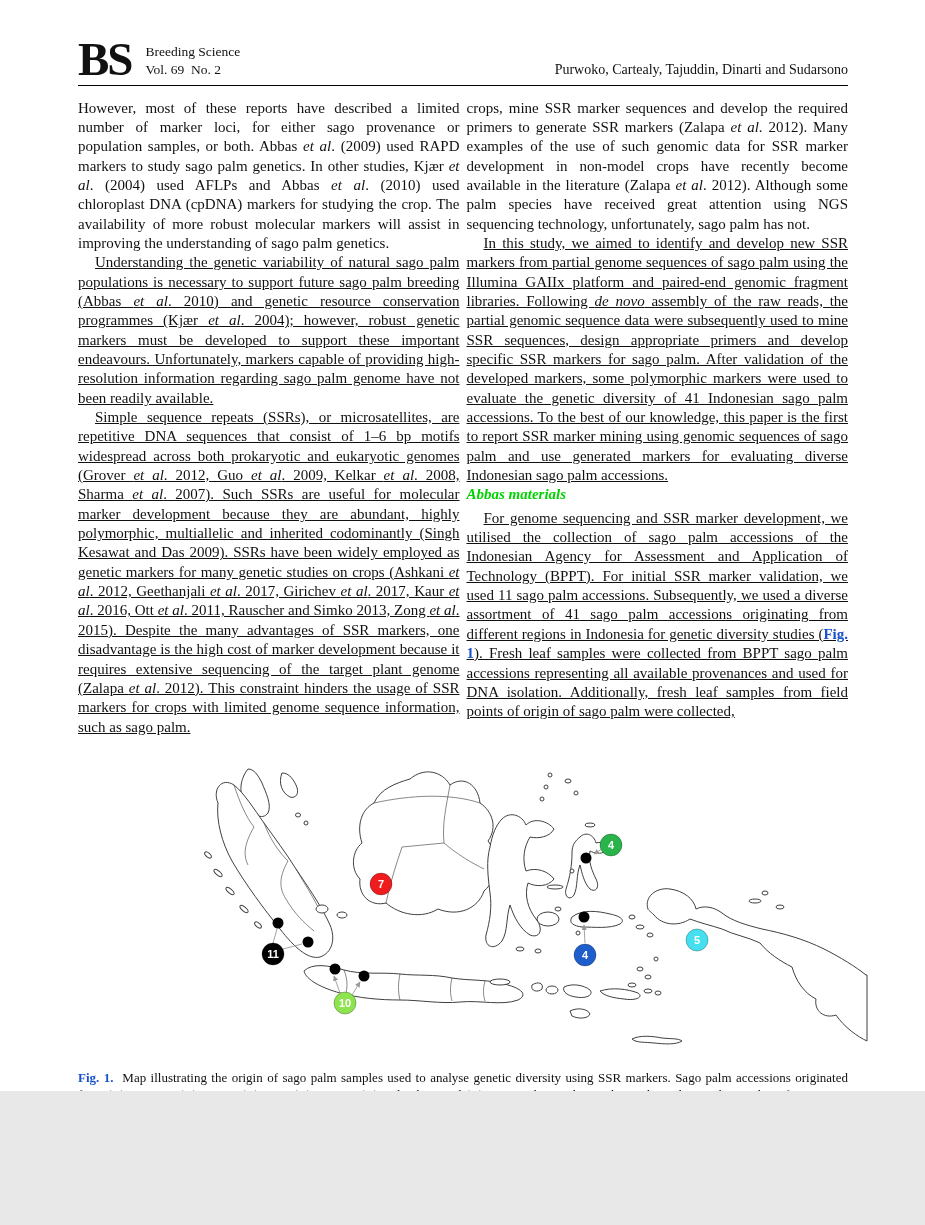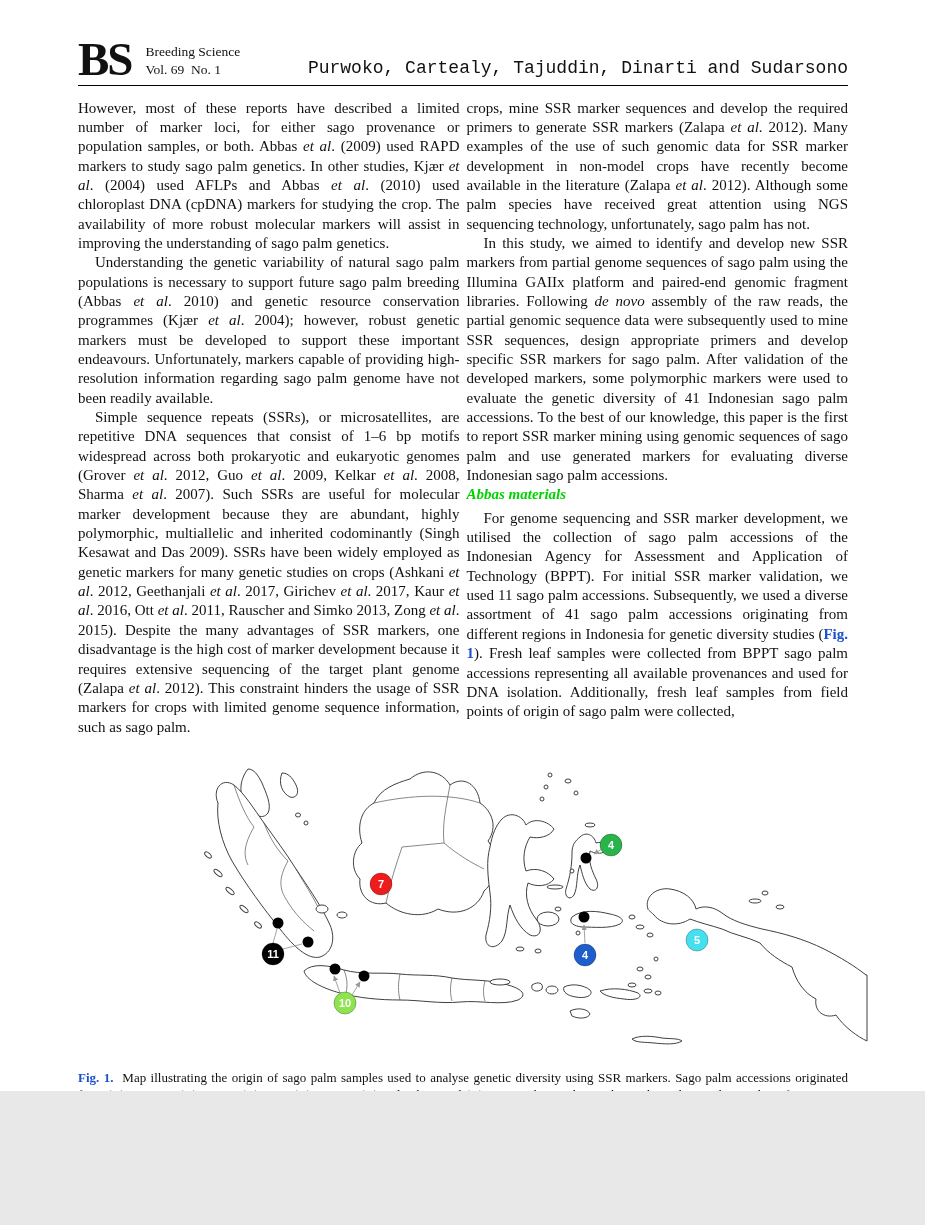--- a/index.html
+++ b/index.html
@@ -8,26 +8,26 @@
     box-sizing:border-box;padding:40px 77px 0 78px;position:relative;
     font-family:"Liberation Serif",serif;color:#111;
   }
   
   .hdr{display:flex;justify-content:space-between;align-items:flex-end;
        border-bottom:1.5px solid #000;padding-bottom:6px;}
   .hdr-left{display:flex;align-items:flex-start;}
   .logo{font-family:"Liberation Serif",serif;font-weight:bold;font-size:47px;line-height:.82;letter-spacing:-2px;}
   .jinfo{margin-left:14px;font-size:13.5px;line-height:1.3;padding-top:3px;}
   .vol{white-space:pre;}
-  .authors{font-size:18px;padding-bottom:1px;font-family:Liberation Mono, monospace;}
+  .authors{font-size:14px;padding-bottom:1px;}
   
   .cols{margin-top:13px;display:grid;grid-template-columns:1fr 1fr;column-gap:7px;
         font-size:15px;line-height:19.35px;text-align:justify;}
   .cols p{margin:0;}
-  .indent{text-indent:17px;}
+  .indent{text-indent:17px;text-decoration:underline;}
   .section-banner{background:#28e128;margin:9px 0 9px 0;padding:3px 0 4px 12px;
         font-weight:bold;font-size:15.5px;color:#000;text-shadow:1px 1px 0 #ffffff;text-align:left;}
   .subsection{color:#00d200;font-weight:bold;font-style:italic;font-size:15px;margin:0 0 4px 0;text-align:left;}
   
   .figure-wrap{margin-top:22px;margin-left:92px;width:700px;height:300px;}
   .island{fill:#ffffff;stroke:#404040;stroke-width:1;stroke-linejoin:round;}
   .prov{fill:none;stroke:#555;stroke-width:0.7;}
   .connector{stroke:#999;stroke-width:0.9;}
   .marker-label{font-family:"Liberation Sans",sans-serif;font-size:11px;font-weight:bold;text-anchor:middle;}
   .figure-caption{font-size:13px;line-height:17.3px;text-align:justify;margin-top:10px;}
@@ -36,21 +36,21 @@
 </head>
 <body>
 
 <div class="page">
 
   <div class="hdr">
     <div class="hdr-left">
       <div class="logo">BS</div>
       <div class="jinfo">
         <div>Breeding Science</div>
-        <div class="vol">Vol. 69  No. 1</div>
+        <div class="vol">Vol. 69  No. 2</div>
       </div>
     </div>
     <div class="authors">Purwoko, Cartealy, Tajuddin, Dinarti and Sudarsono</div>
   </div>
 
   <div class="cols">
     <div>
       <p><span>However, most of these reports have described a limited number of marker loci, for either sago provenance or population samples, or both. Abbas </span><span style="font-style: italic;">et al</span><span>. (2009) used RAPD markers to study sago palm genetics. In other studies, Kjær </span><span style="font-style: italic;">et al</span><span>. (2004) used AFLPs and Abbas </span><span style="font-style: italic;">et al</span><span>. (2010) used chloroplast DNA (cpDNA) markers for studying the crop. The availability of more robust molecular markers will assist in improving the understanding of sago palm genetics.</span></p>
       <p class="indent"><span>Understanding the genetic variability of natural sago palm populations is necessary to support future sago palm breeding (Abbas </span><span style="font-style: italic;">et al</span><span>. 2010) and genetic resource conservation programmes (Kjær </span><span style="font-style: italic;">et al</span><span>. 2004); however, robust genetic markers must be developed to support these important endeavours. Unfortunately, markers capable of providing high-resolution information regarding sago palm genome have not been readily available.</span></p>
       <p class="indent"><span>Simple sequence repeats (SSRs), or microsatellites, are repetitive DNA sequences that consist of 1–6 bp motifs widespread across both prokaryotic and eukaryotic genomes (Grover </span><span style="font-style: italic;">et al</span><span>. 2012, Guo </span><span style="font-style: italic;">et al</span><span>. 2009, Kelkar </span><span style="font-style: italic;">et al</span><span>. 2008, Sharma </span><span style="font-style: italic;">et al</span><span>. 2007). Such SSRs are useful for molecular marker development because they are abundant, highly polymorphic, multiallelic and inherited codominantly (Singh Kesawat and Das 2009). SSRs have been widely employed as genetic markers for many genetic studies on crops (Ashkani </span><span style="font-style: italic;">et al</span><span>. 2012, Geethanjali </span><span style="font-style: italic;">et al</span><span>. 2017, Girichev </span><span style="font-style: italic;">et al</span><span>. 2017, Kaur </span><span style="font-style: italic;">et al</span><span>. 2016, Ott </span><span style="font-style: italic;">et al</span><span>. 2011, Rauscher and Simko 2013, Zong </span><span style="font-style: italic;">et al</span><span>. 2015). Despite the many advantages of SSR markers, one disadvantage is the high cost of marker development because it requires extensive sequencing of the target plant genome (Zalapa </span><span style="font-style: italic;">et al</span><span>. 2012). This constraint hinders the usage of SSR markers for crops with limited genome sequence information, such as sago palm.</span></p>

